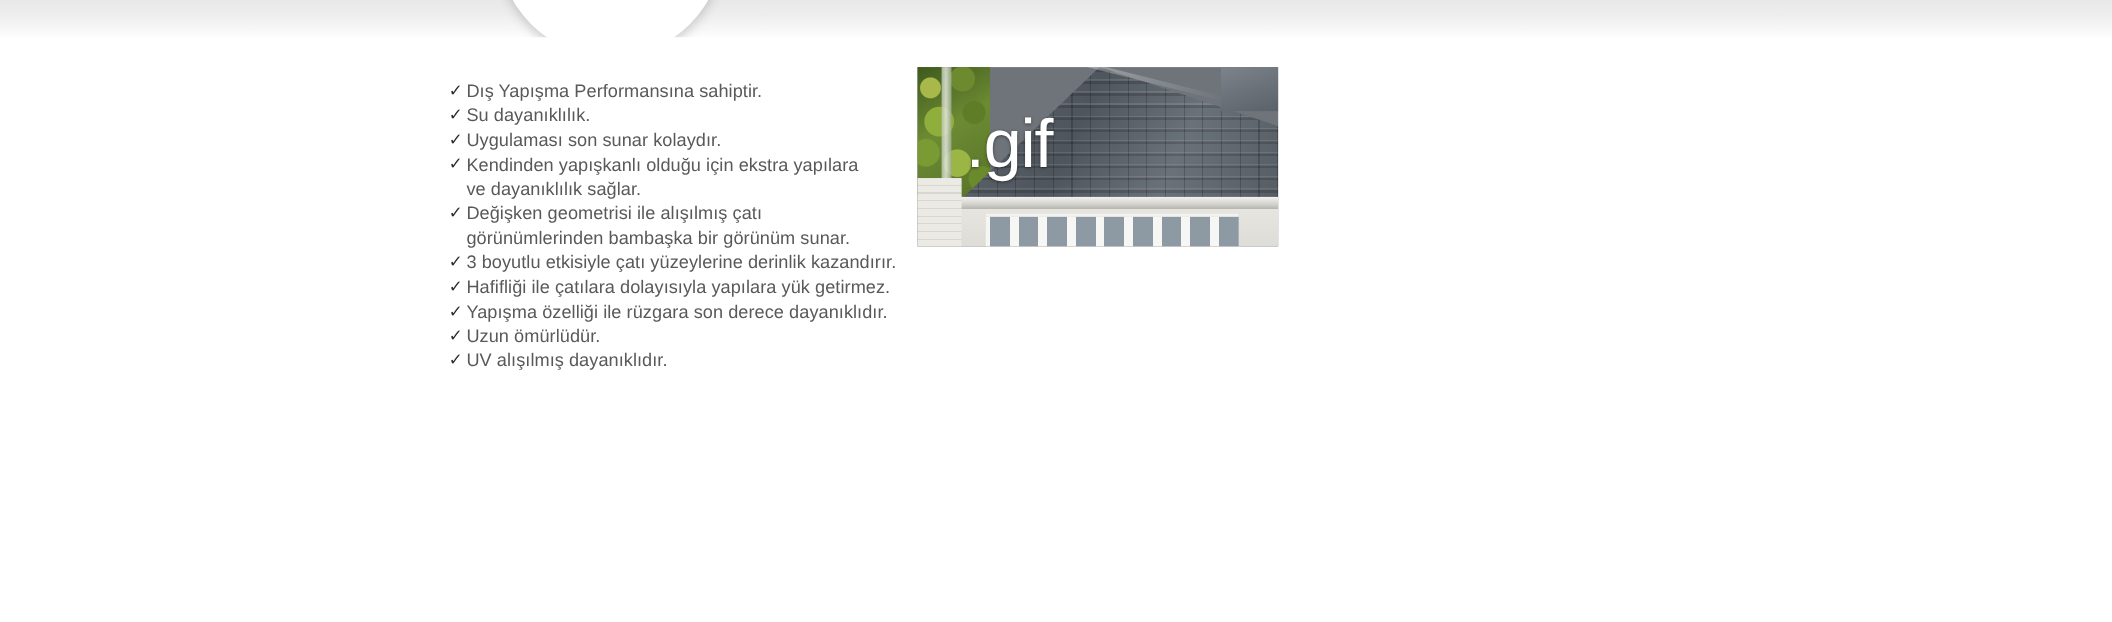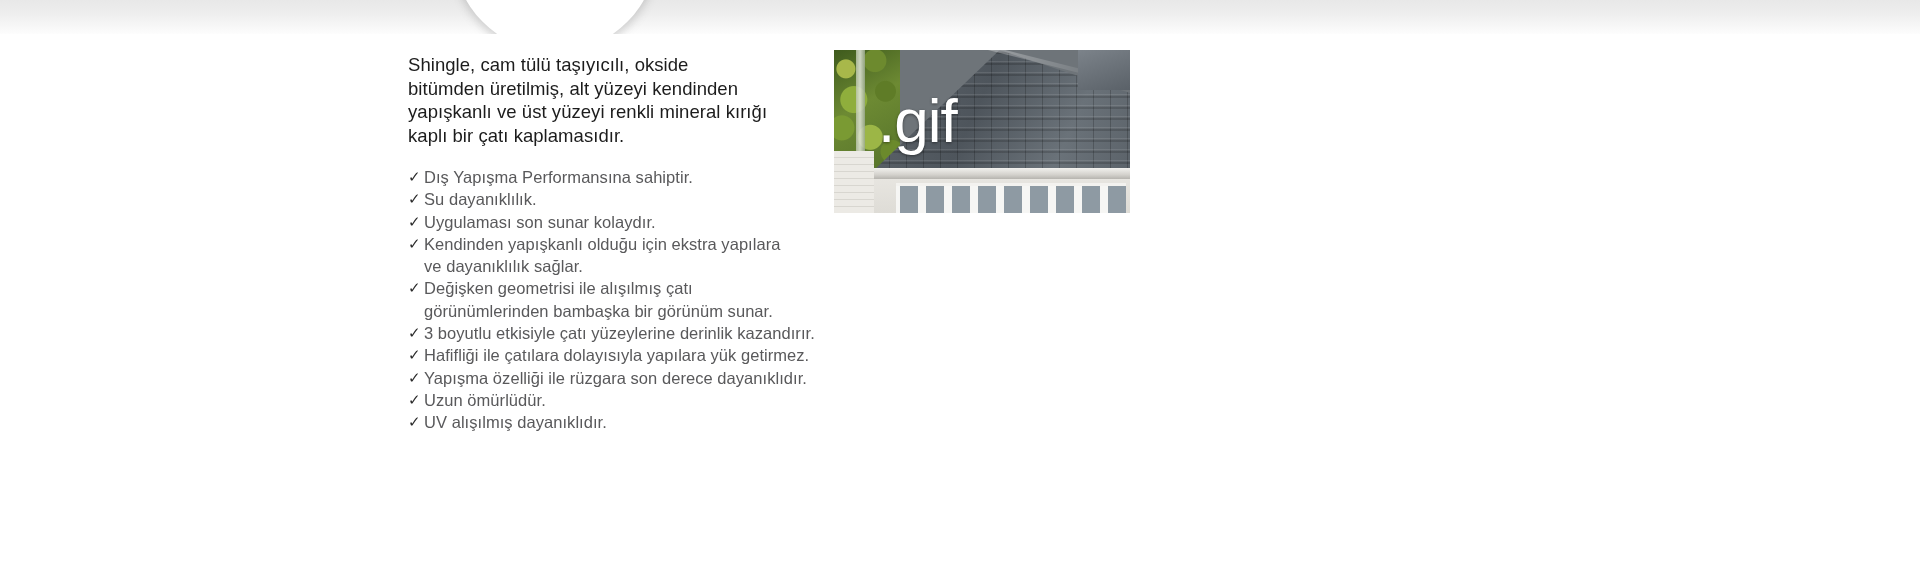--- a/index.html
+++ b/index.html
@@ -83,22 +83,22 @@
     top: 0;
     color: #2b2b2b;
     font-size: 15px;
     line-height: 22.3px;
   }
 
   
   #photo-figure {
     position: absolute;
     left: 834px;
-    top: 16px;
-    width: 296px;
+    top: 27px;
+    width: 328px;
     height: 163px;
     overflow: hidden;
     background: #6e7479;
   }
   .photo-layer { position: absolute; }
 
   
   #photo-foliage {
     left: 0; top: 0; width: 66px; height: 118px;
     background:
@@ -194,21 +194,20 @@
 <body>
 
 <div id="top-band">
   <div id="top-circle"></div>
 </div>
 
 <div id="content">
 
   <div id="text-column">
 
-    <p id="intro-paragraph">Shingle, cam tülü taşıyıcılı, okside bitümden üretilmiş, alt yüzeyi kendinden yapışkanlı ve üst yüzeyi renkli mineral kırığı kaplı bir çatı kaplamasıdır.</p>
 
     <ul id="feature-list">
         <li><span class="check-icon">✓</span><span>Dış Yapışma Performansına sahiptir.</span></li>
         <li><span class="check-icon">✓</span><span>Su dayanıklılık.</span></li>
         <li><span class="check-icon">✓</span><span>Uygulaması son sunar kolaydır.</span></li>
         <li><span class="check-icon">✓</span><span>Kendinden yapışkanlı olduğu için ekstra yapılara
 ve dayanıklılık sağlar.</span></li>
         <li><span class="check-icon">✓</span><span>Değişken geometrisi ile alışılmış çatı
 görünümlerinden bambaşka bir görünüm sunar.</span></li>
         <li><span class="check-icon">✓</span><span>3 boyutlu etkisiyle çatı yüzeylerine derinlik kazandırır.</span></li>

